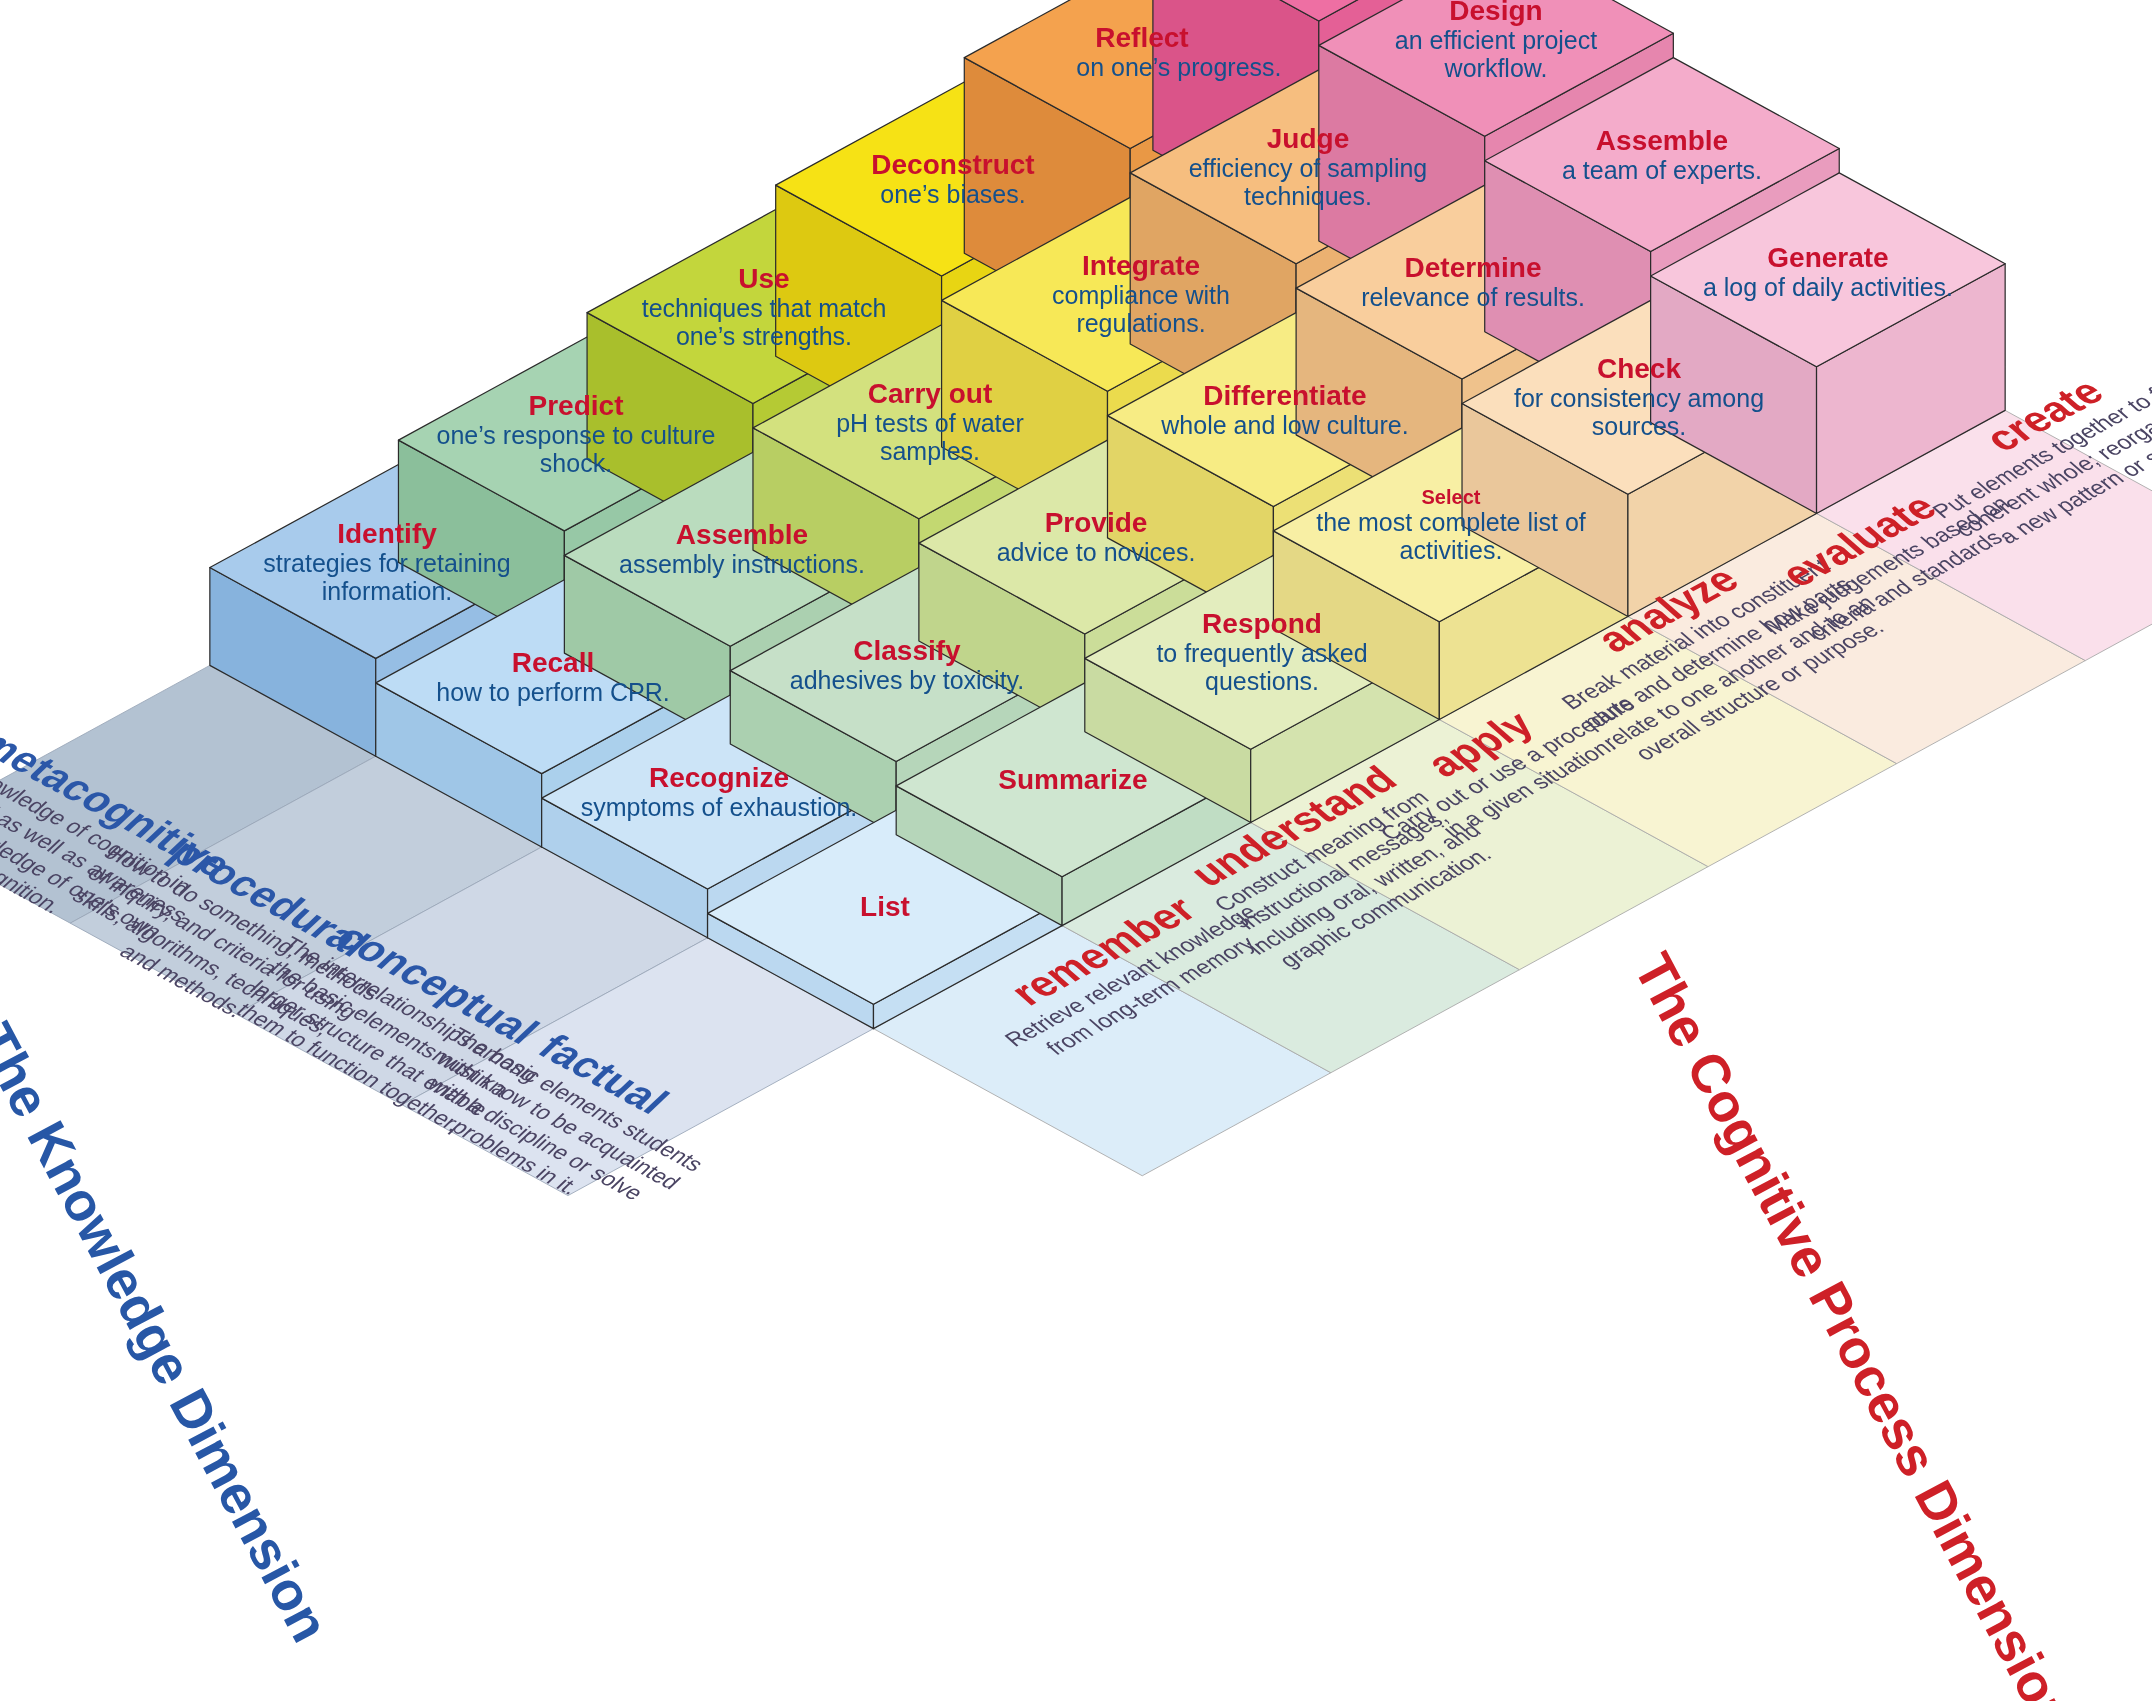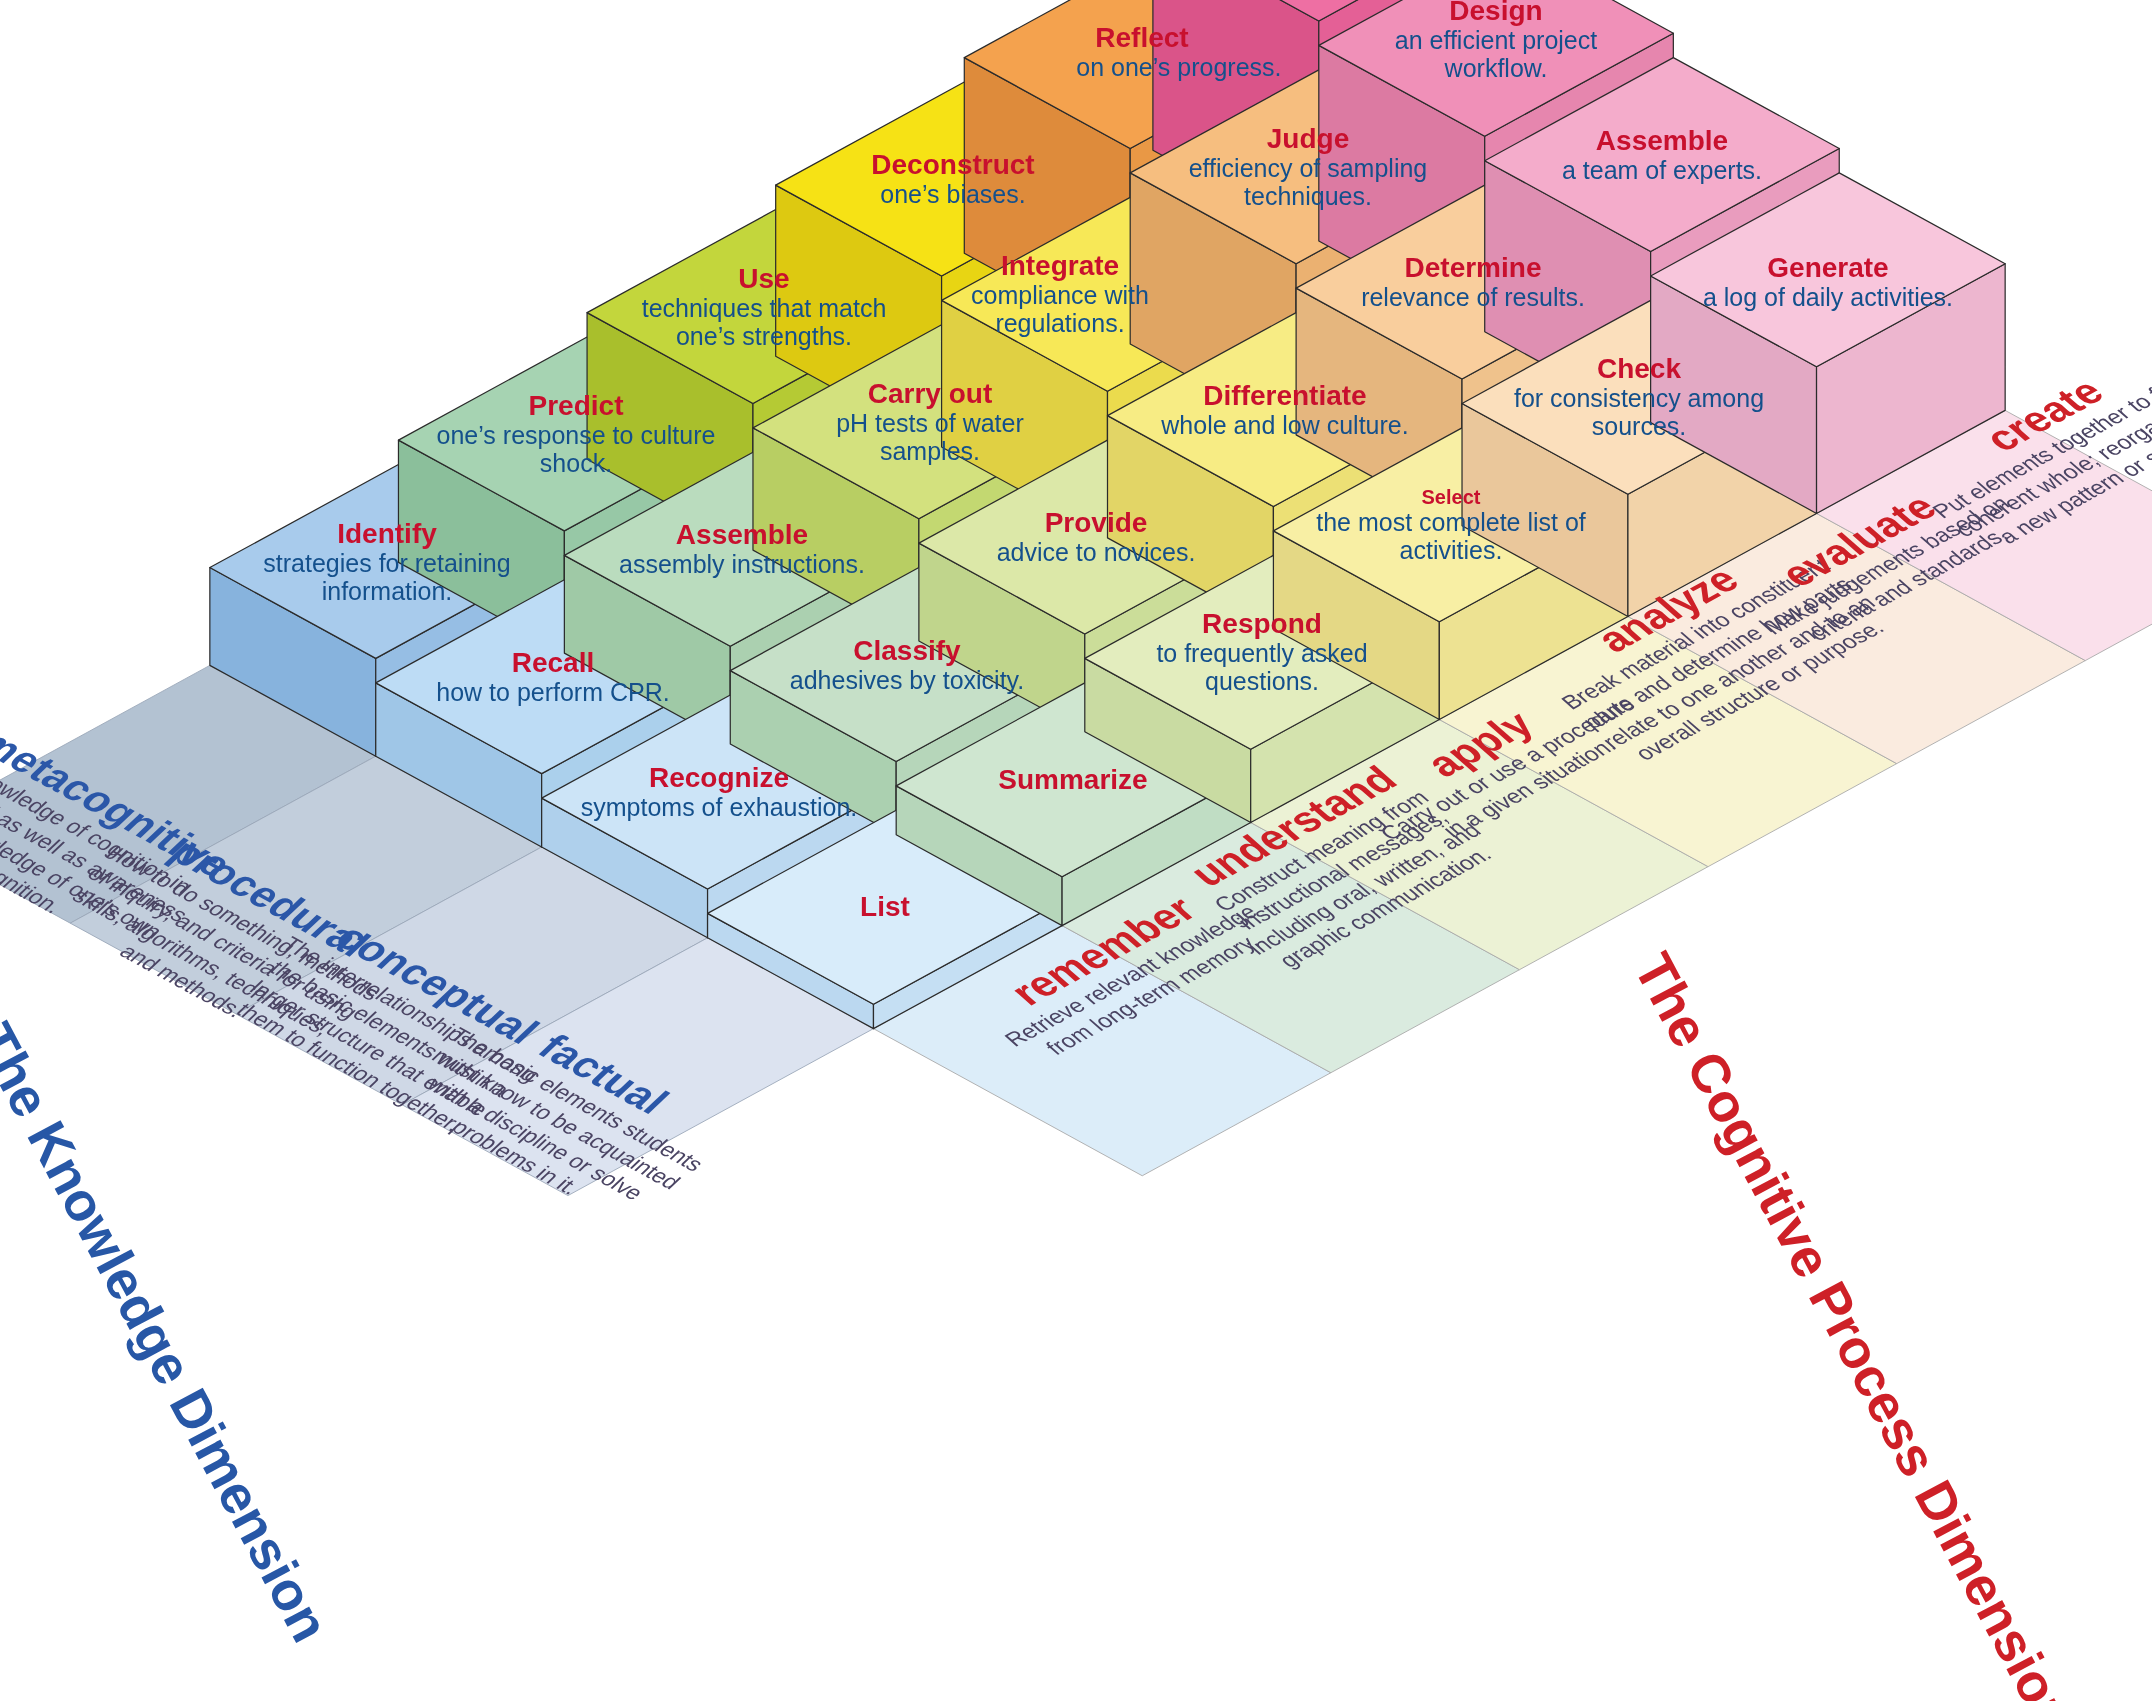--- a/index.html
+++ b/index.html
@@ -207,21 +207,21 @@
         <span class="verb" style="font-size: 28px;">Classify</span>
         <span class="desc" style="font-size: 25px;">adhesives by toxicity.</span>
       </div>
       <div class="cellText" style="left: 885px; top: 907px; width: 279px; transform: translate(-50%, -50%);">
         <span class="verb" style="font-size: 28px;">List</span>
       </div>
       <div class="cellText" style="left: 1142px; top: 52px; width: 279px; transform: translate(-50%, -50%);">
         <span class="verb" style="font-size: 28px;">Reflect</span>
         <span class="desc" style="font-size: 25px; text-align: right;">on one’s progress.</span>
       </div>
-      <div class="cellText" style="left: 1060px; top: 294px; width: 279px; transform: translate(-50%, -50%);">
+      <div class="cellText" style="left: 1141px; top: 294px; width: 279px; transform: translate(-50%, -50%);">
         <span class="verb" style="font-size: 28px;">Integrate</span>
         <span class="desc" style="font-size: 25px;">compliance with regulations.</span>
       </div>
       <div class="cellText" style="left: 1096px; top: 537px; width: 279px; transform: translate(-50%, -50%);">
         <span class="verb" style="font-size: 28px;">Provide</span>
         <span class="desc" style="font-size: 25px; text-align: center;">advice to novices.</span>
       </div>
       <div class="cellText" style="left: 1073px; top: 780px; width: 279px; transform: translate(-50%, -50%);">
         <span class="verb" style="font-size: 28px;">Summarize</span>
       </div>
@@ -250,21 +250,21 @@
         <span class="desc" style="font-size: 25px;">the most complete list of activities.</span>
       </div>
       <div class="cellText" style="left: 1662px; top: 155px; width: 279px; transform: translate(-50%, -50%);">
         <span class="verb" style="font-size: 28px;">Assemble</span>
         <span class="desc" style="font-size: 25px;">a team of experts.</span>
       </div>
       <div class="cellText" style="left: 1639px; top: 397px; width: 279px; transform: translate(-50%, -50%);">
         <span class="verb" style="font-size: 28px;">Check</span>
         <span class="desc" style="font-size: 25px; text-align: center;">for consistency among sources.</span>
       </div>
-      <div class="cellText" style="left: 1828px; top: 282px; width: 279px; transform: translate(-50%, -50%);">
+      <div class="cellText" style="left: 1828px; top: 272px; width: 279px; transform: translate(-50%, -50%);">
         <span class="verb" style="font-size: 28px;">Generate</span>
         <span class="desc" style="font-size: 25px;">a log of daily activities.</span>
       </div>
       <div class="axisTitle kAxis" style="left: 17.5px; top: 1013px; font-size: 54px; transform: rotate(62deg);">The Knowledge Dimension</div>
       <div class="axisTitle cAxis" style="left: 1677px; top: 943px; font-size: 54px; transform: rotate(62deg);">The Cognitive Process Dimension</div>
     </div>
 </div>
 
 
 </body></html>

